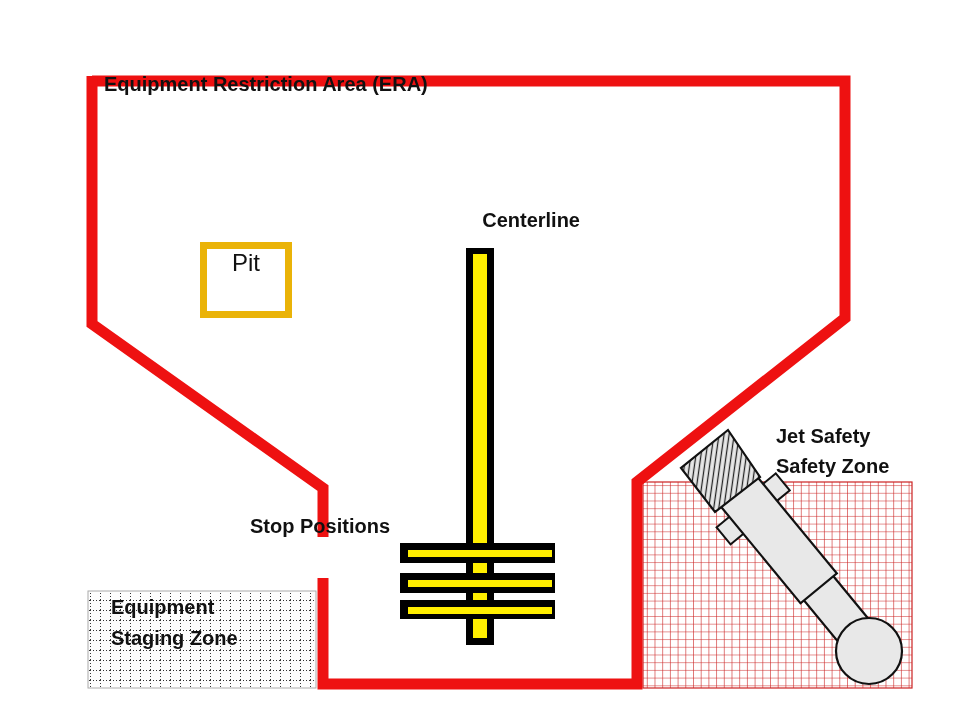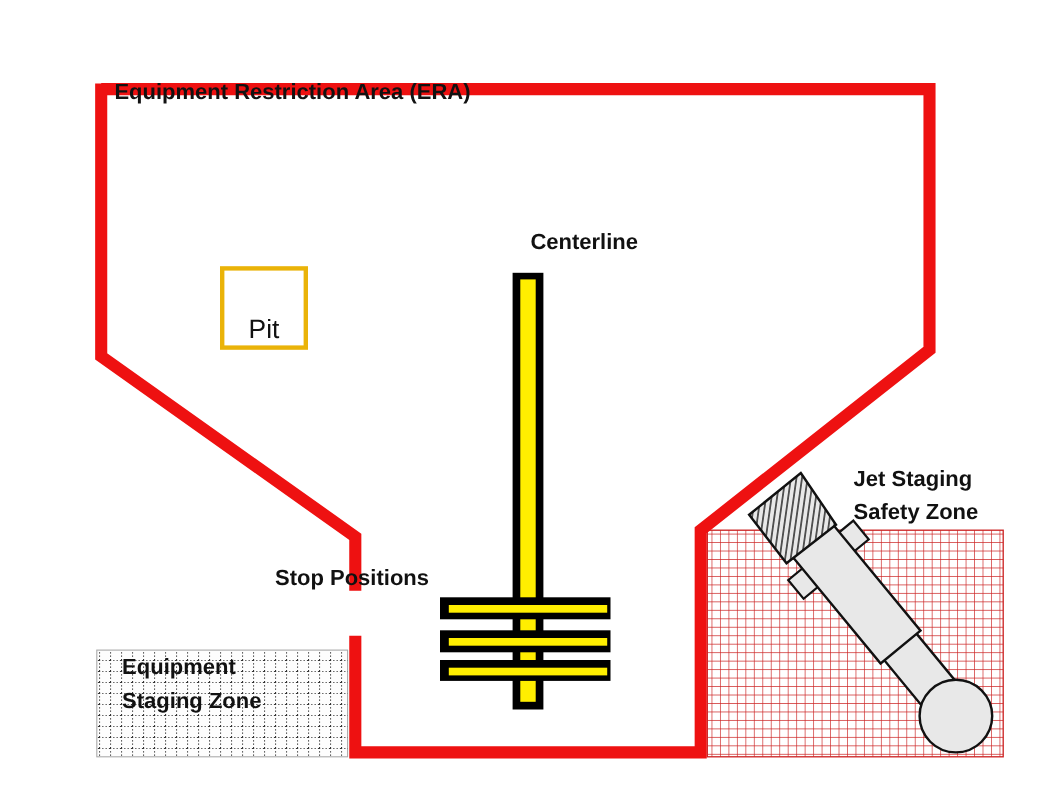--- a/index.html
+++ b/index.html
@@ -8,23 +8,23 @@
     font-family:"Liberation Sans", sans-serif;color:#111;
   }
   #diagram-svg{position:absolute;left:0;top:0;}
   .lbl{position:absolute;font-weight:bold;font-size:20px;line-height:29px;white-space:nowrap;}
   .lbl-era{left:104px;top:70px;}
   .lbl-centerline{left:380px;top:206px;width:200px;text-align:right;}
   .lbl-stop{left:180px;top:512px;width:210px;text-align:right;}
   .lbl-jetbridge{left:776px;top:421px;line-height:30px;}
   .lbl-staging{left:111px;top:592px;line-height:31px;}
   .pit-box{
-    position:absolute;left:200px;top:242px;width:80px;height:76px;
-    box-sizing:border-box;border:4px solid #eab308;background:#fff;
-    display:flex;align-items:flex-end;justify-content:center;
+    position:absolute;left:200px;top:242px;width:92px;height:76px;
+    box-sizing:border-box;border:7px solid #eab308;background:#fff;
+    display:flex;align-items:flex-start;justify-content:center;
     font-size:24px;font-weight:normal;
   }
 </style>
 </head>
 <body>
 
 <div id="stage">
 
   <svg id="diagram-svg" width="960" height="720" viewBox="0 0 960 720">
     <defs>
@@ -78,21 +78,21 @@
     <span>Pit</span>
   </div>
 
   <div class="lbl lbl-era">Equipment Restriction Area (ERA)</div>
 
   <div class="lbl lbl-centerline">Centerline</div>
 
   <div class="lbl lbl-stop">Stop Positions</div>
 
   <div class="lbl lbl-jetbridge">
-    <div>Jet Staging</div>
+    <div>Jet Safety</div>
     <div>Safety Zone</div>
   </div>
 
   <div class="lbl lbl-staging">
     <div>Equipment</div>
     <div>Staging Zone</div>
   </div>
 
 </div>
 

